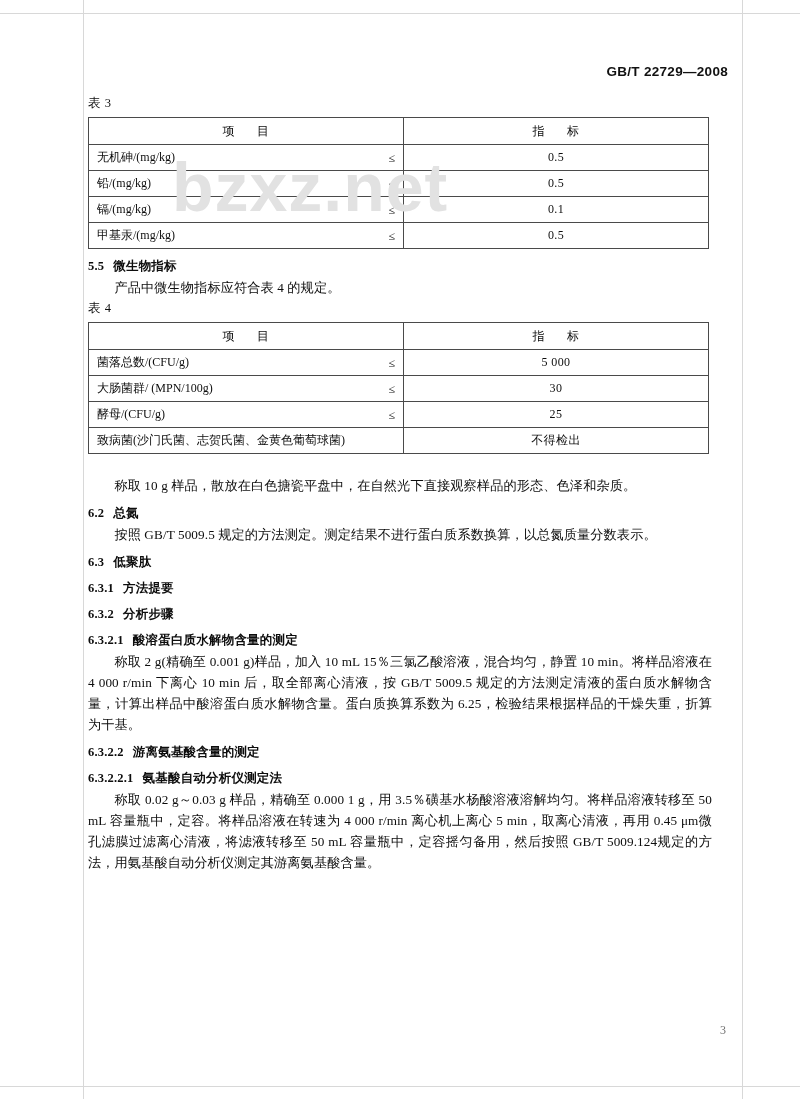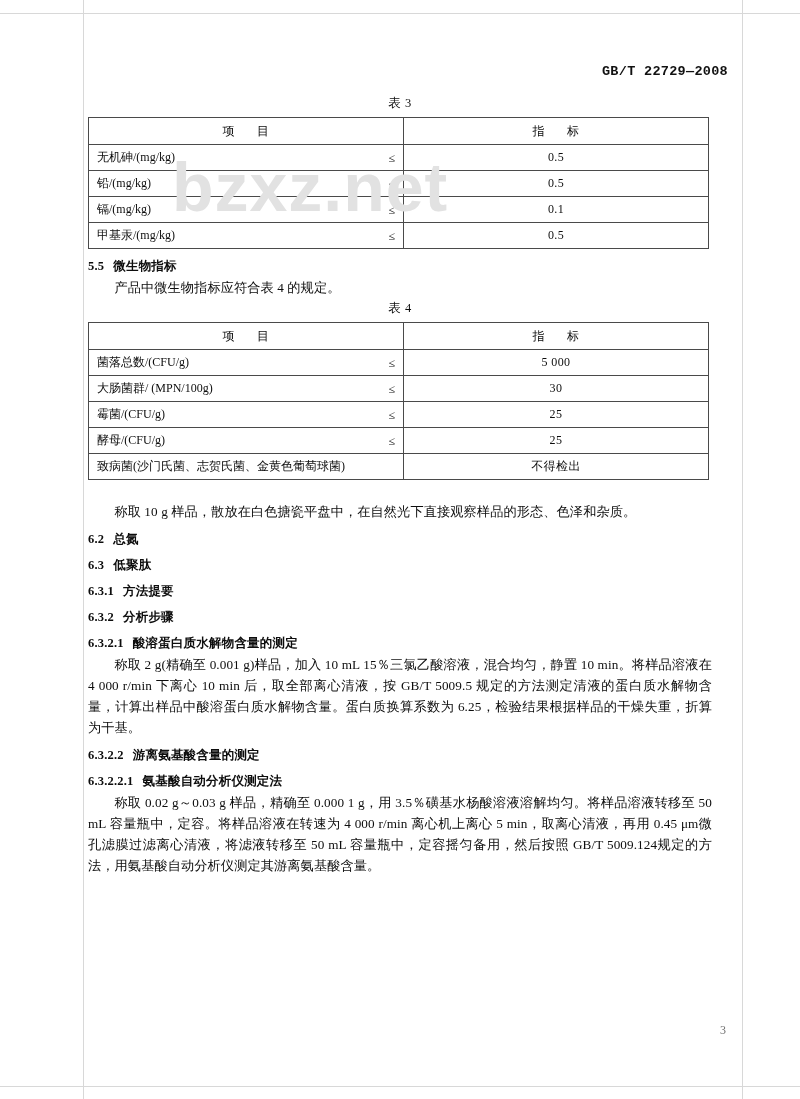--- a/index.html
+++ b/index.html
@@ -43,21 +43,21 @@
     user-select: none;
     pointer-events: none;
     z-index: 5;
   }
 
   
   #std-header {
     position: absolute;
     right: 72px;
     top: 64px;
-    font-family: Liberation Mono, monospace;
+    font-family: Liberation Sans, sans-serif;
     font-size: 13.5px;
     font-weight: bold;
     letter-spacing: 0.3px;
     color: #111;
   }
 
   
   #page-number {
     position: absolute;
     right: 74px;
@@ -68,21 +68,21 @@
 
   
   #content {
     position: absolute;
     left: 88px;
     top: 95px;
     width: 624px;
   }
 
   .table-caption {
-    text-align: center;
+    text-align: left;
     font-size: 12.5px;
     margin: 0 0 5px 0;
     letter-spacing: 0.5px;
   }
 
   table.gb {
     border-collapse: collapse;
     width: 620px;
     table-layout: fixed;
     font-size: 12px;
@@ -243,27 +243,20 @@
         </tr>
         <tr>
           <td class="item-cell">
             <span>大肠菌群/ (MPN/100g)</span>
             <span class="le">≤</span>
           </td>
           <td class="val-cell">30</td>
         </tr>
         <tr>
           <td class="item-cell">
-            <span>霉菌/(CFU/g)</span>
-            <span class="le">≤</span>
-          </td>
-          <td class="val-cell">25</td>
-        </tr>
-        <tr>
-          <td class="item-cell">
             <span>酵母/(CFU/g)</span>
             <span class="le">≤</span>
           </td>
           <td class="val-cell">25</td>
         </tr>
         <tr>
           <td class="item-cell">
             <span>致病菌(沙门氏菌、志贺氏菌、金黄色葡萄球菌)</span>
             <span class="le"></span>
           </td>
@@ -275,20 +268,21 @@
     <div class="gap-m"></div>
 
 
     <div class="gap-s"></div>
 
     <p class="para">称取 10 g 样品，散放在白色搪瓷平盘中，在自然光下直接观察样品的形态、色泽和杂质。</p>
 
     <div class="sec-h">
       <span class="num">6.2</span><span>总氮</span>
     </div>
+    <p class="para">按照 GB/T 5009.5 规定的方法测定。测定结果不进行蛋白质系数换算，以总氮质量分数表示。</p>
 
     <div class="sec-h">
       <span class="num">6.3</span><span>低聚肽</span>
     </div>
 
     <div class="sec-h">
       <span class="num">6.3.1</span><span>方法提要</span>
     </div>
 
     <div class="sec-h">

